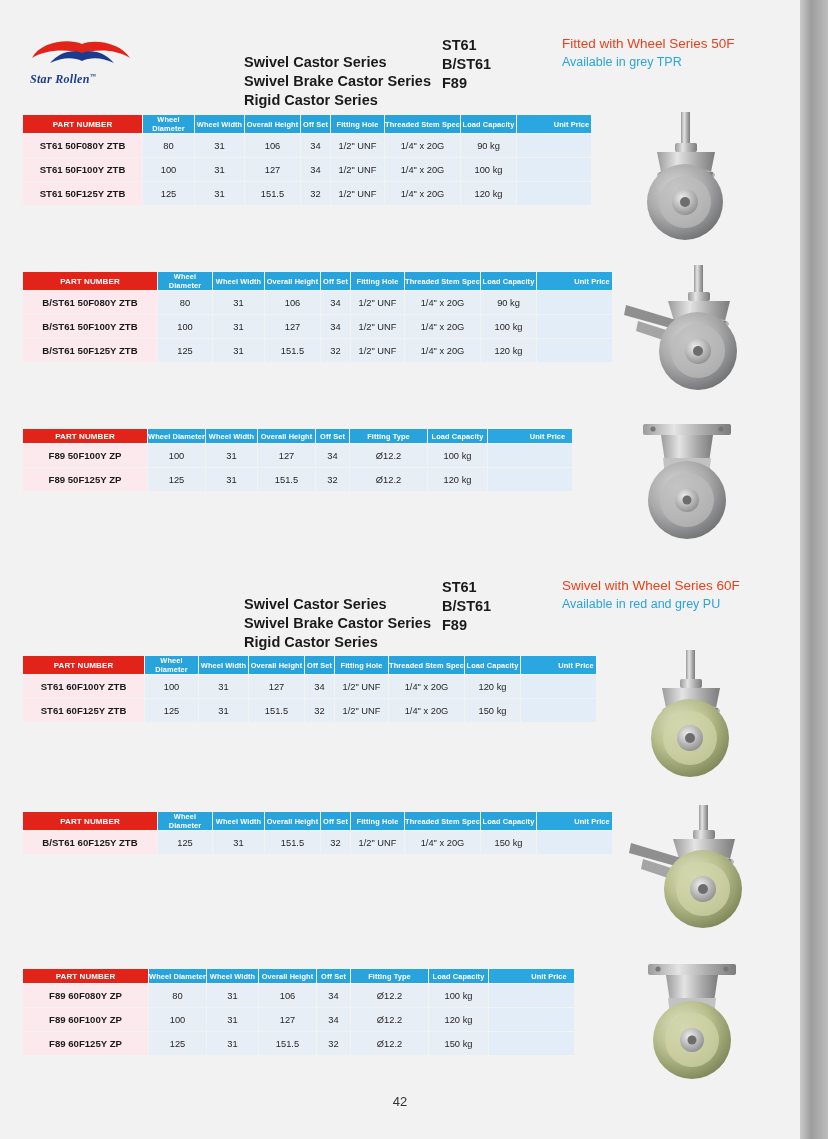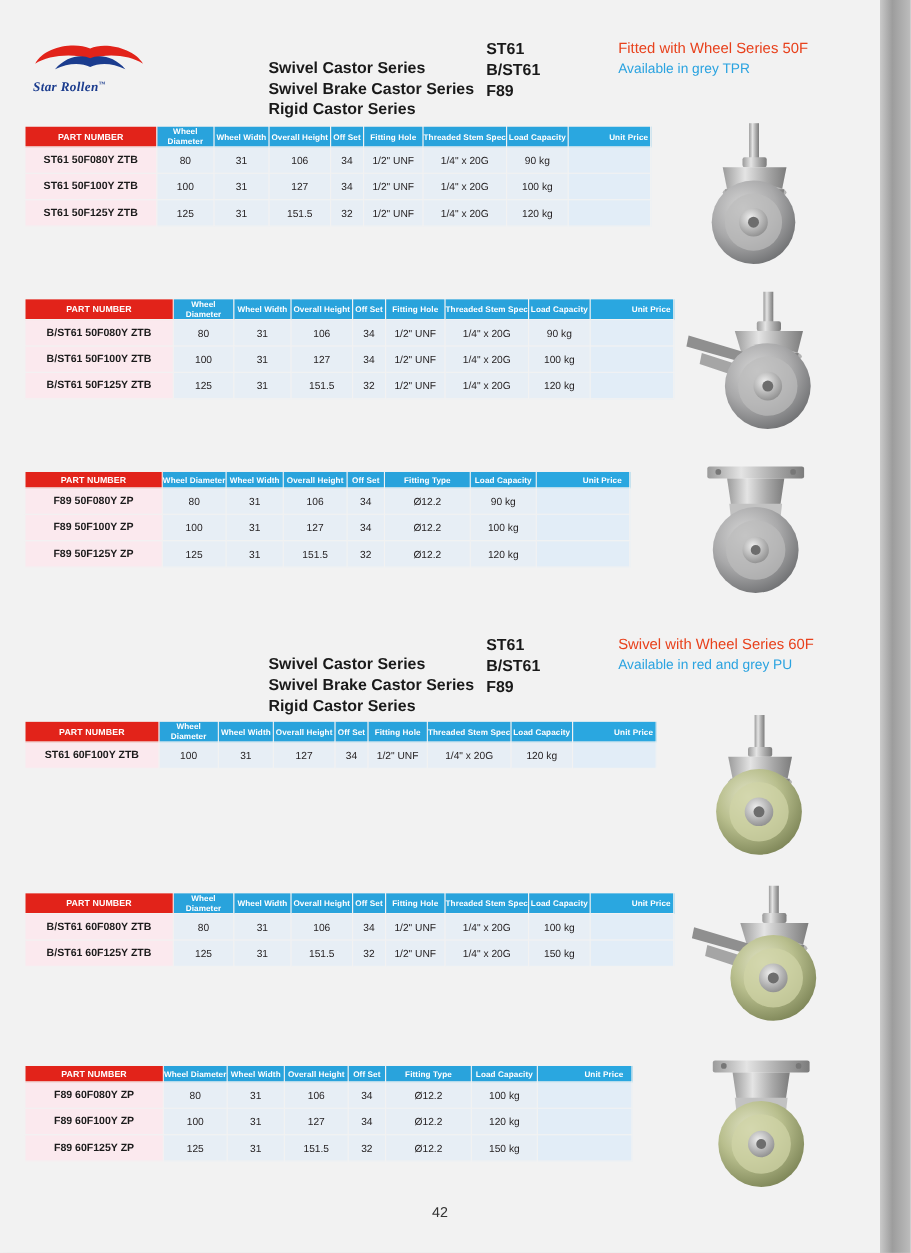--- a/index.html
+++ b/index.html
@@ -317,30 +317,20 @@
         <th class="blue">Wheel Width</th>
         <th class="blue">Overall Height</th>
         <th class="blue">Off Set</th>
         <th class="blue">Fitting Type</th>
         <th class="blue">Load Capacity</th>
         <th class="price">Unit Price</th>
       </tr>
         </thead>
       <tbody>
         <tr>
-          <td class="pn">F89 50F080Y ZP</td>
-          <td>80</td>
-          <td>31</td>
-          <td>106</td>
-          <td>34</td>
-          <td>Ø12.2</td>
-          <td>90 kg</td>
-          <td class="price"></td>
-        </tr>
-        <tr>
           <td class="pn">F89 50F100Y ZP</td>
           <td>100</td>
           <td>31</td>
           <td>127</td>
           <td>34</td>
           <td>Ø12.2</td>
           <td>100 kg</td>
           <td class="price"></td>
         </tr>
         <tr>
@@ -401,20 +391,31 @@
           <td class="pn">ST61 60F100Y ZTB</td>
           <td>100</td>
           <td>31</td>
           <td>127</td>
           <td>34</td>
           <td>1/2" UNF</td>
           <td>1/4" x 20G</td>
           <td>120 kg</td>
           <td class="price"></td>
         </tr>
+        <tr>
+          <td class="pn">ST61 60F125Y ZTB</td>
+          <td>125</td>
+          <td>31</td>
+          <td>151.5</td>
+          <td>32</td>
+          <td>1/2" UNF</td>
+          <td>1/4" x 20G</td>
+          <td>150 kg</td>
+          <td class="price"></td>
+        </tr>
       </tbody>
     </table>
 
     <table class="spec" style="left:22px; top:811px; width:570px;">
       <colgroup>
           <col style="width:135px">
           <col style="width:55px">
           <col style="width:52px">
           <col style="width:56px">
           <col style="width:30px">
@@ -430,31 +431,20 @@
         <th class="blue">Wheel Width</th>
         <th class="blue">Overall Height</th>
         <th class="blue">Off Set</th>
         <th class="blue">Fitting Hole</th>
         <th class="blue">Threaded Stem Spec</th>
         <th class="blue">Load Capacity</th>
         <th class="price">Unit Price</th>
       </tr>
         </thead>
       <tbody>
-        <tr>
-          <td class="pn">B/ST61 60F080Y ZTB</td>
-          <td>80</td>
-          <td>31</td>
-          <td>106</td>
-          <td>34</td>
-          <td>1/2" UNF</td>
-          <td>1/4" x 20G</td>
-          <td>100 kg</td>
-          <td class="price"></td>
-        </tr>
         <tr>
           <td class="pn">B/ST61 60F125Y ZTB</td>
           <td>125</td>
           <td>31</td>
           <td>151.5</td>
           <td>32</td>
           <td>1/2" UNF</td>
           <td>1/4" x 20G</td>
           <td>150 kg</td>
           <td class="price"></td>

